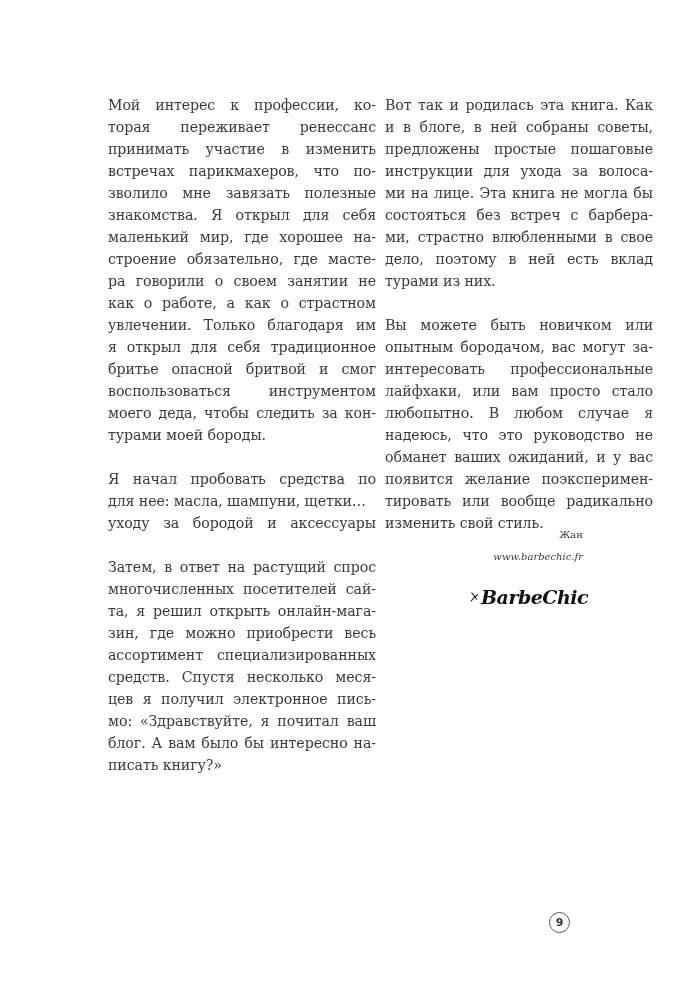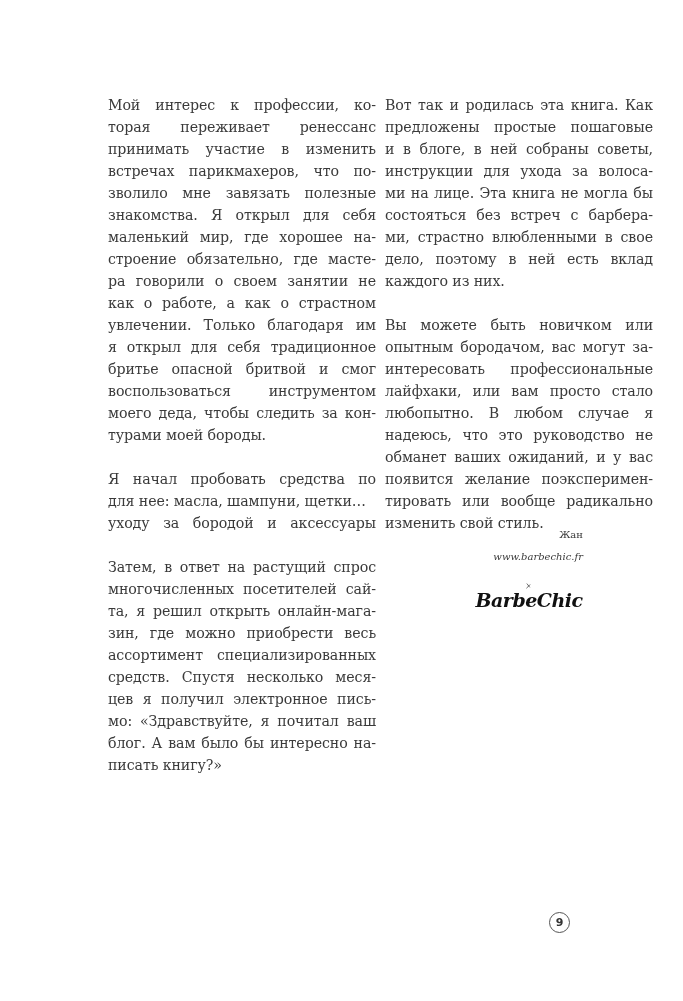--- a/index.html
+++ b/index.html
@@ -9,21 +9,21 @@
     color: #3a3a3a;
   }
   .col { position: absolute; top: 94px; width: 268px; font-size: 14.2px; line-height: 22px; letter-spacing: -0.1px; margin-left: 46px; }
   .col-left { left: 62px; }
   .col-right { left: 339px; }
   .para { margin: 0 0 22px 0; text-align: justify; text-align-last: left; }
   .line { display: block; white-space: nowrap; }
   .line.j { text-align: justify; text-align-last: justify; white-space: normal; }
   .sig { position: absolute; right: 100px; top: 524px; text-align: right; font-size: 10px; line-height: 22px; }
   .url { font-style: italic; text-align: right; }
-  .logo { position: absolute; left: 470px; top: 583px; width: 118px; height: 28px; display: flex; align-items: center; flex-direction: column; }
+  .logo { position: absolute; left: 470px; top: 583px; width: 118px; height: 28px; display: flex; align-items: center; }
   .logo-text { font-family: "DejaVu Serif", serif; font-weight: bold; font-style: italic; font-size: 19px; color: #111; letter-spacing: -0.5px; }
   .page-num { position: absolute; left: 549px; top: 912px; width: 19px; height: 19px; border: 1.3px solid #555; border-radius: 50%; font-size: 11px; font-weight: bold; display: flex; align-items: center; justify-content: center; color: #333; font-family: "DejaVu Sans", sans-serif; }
 </style>
 </head>
 <body>
 
 <div class="col col-left" id="left-col">
     <div class="para">
       <span class="line j">Мой интерес к профессии, ко-</span>
       <span class="line j">торая переживает ренессанс</span>
@@ -56,28 +56,28 @@
       <span class="line j">средств. Спустя несколько меся-</span>
       <span class="line j">цев я получил электронное пись-</span>
       <span class="line j">мо: «Здравствуйте, я почитал ваш</span>
       <span class="line j">блог. А вам было бы интересно на-</span>
       <span class="line">писать книгу?»</span>
     </div>
   </div>
 <div class="col col-right" id="right-col">
     <div class="para">
       <span class="line j">Вот так и родилась эта книга. Как</span>
+      <span class="line j">и в блоге, в ней собраны советы,</span>
       <span class="line j">предложены простые пошаговые</span>
-      <span class="line j">и в блоге, в ней собраны советы,</span>
       <span class="line j">инструкции для ухода за волоса-</span>
       <span class="line j">ми на лице. Эта книга не могла бы</span>
       <span class="line j">состояться без встреч с барбера-</span>
       <span class="line j">ми, страстно влюбленными в свое</span>
       <span class="line j">дело, поэтому в ней есть вклад</span>
-      <span class="line">каждого из них.</span>
+      <span class="line">турами из них.</span>
     </div>
     <div class="para">
       <span class="line j">Вы можете быть новичком или</span>
       <span class="line j">опытным бородачом, вас могут за-</span>
       <span class="line j">интересовать профессиональные</span>
       <span class="line j">лайфхаки, или вам просто стало</span>
       <span class="line j">любопытно. В любом случае я</span>
       <span class="line j">надеюсь, что это руководство не</span>
       <span class="line j">обманет ваших ожиданий, и у вас</span>
       <span class="line j">появится желание поэксперимен-</span>

